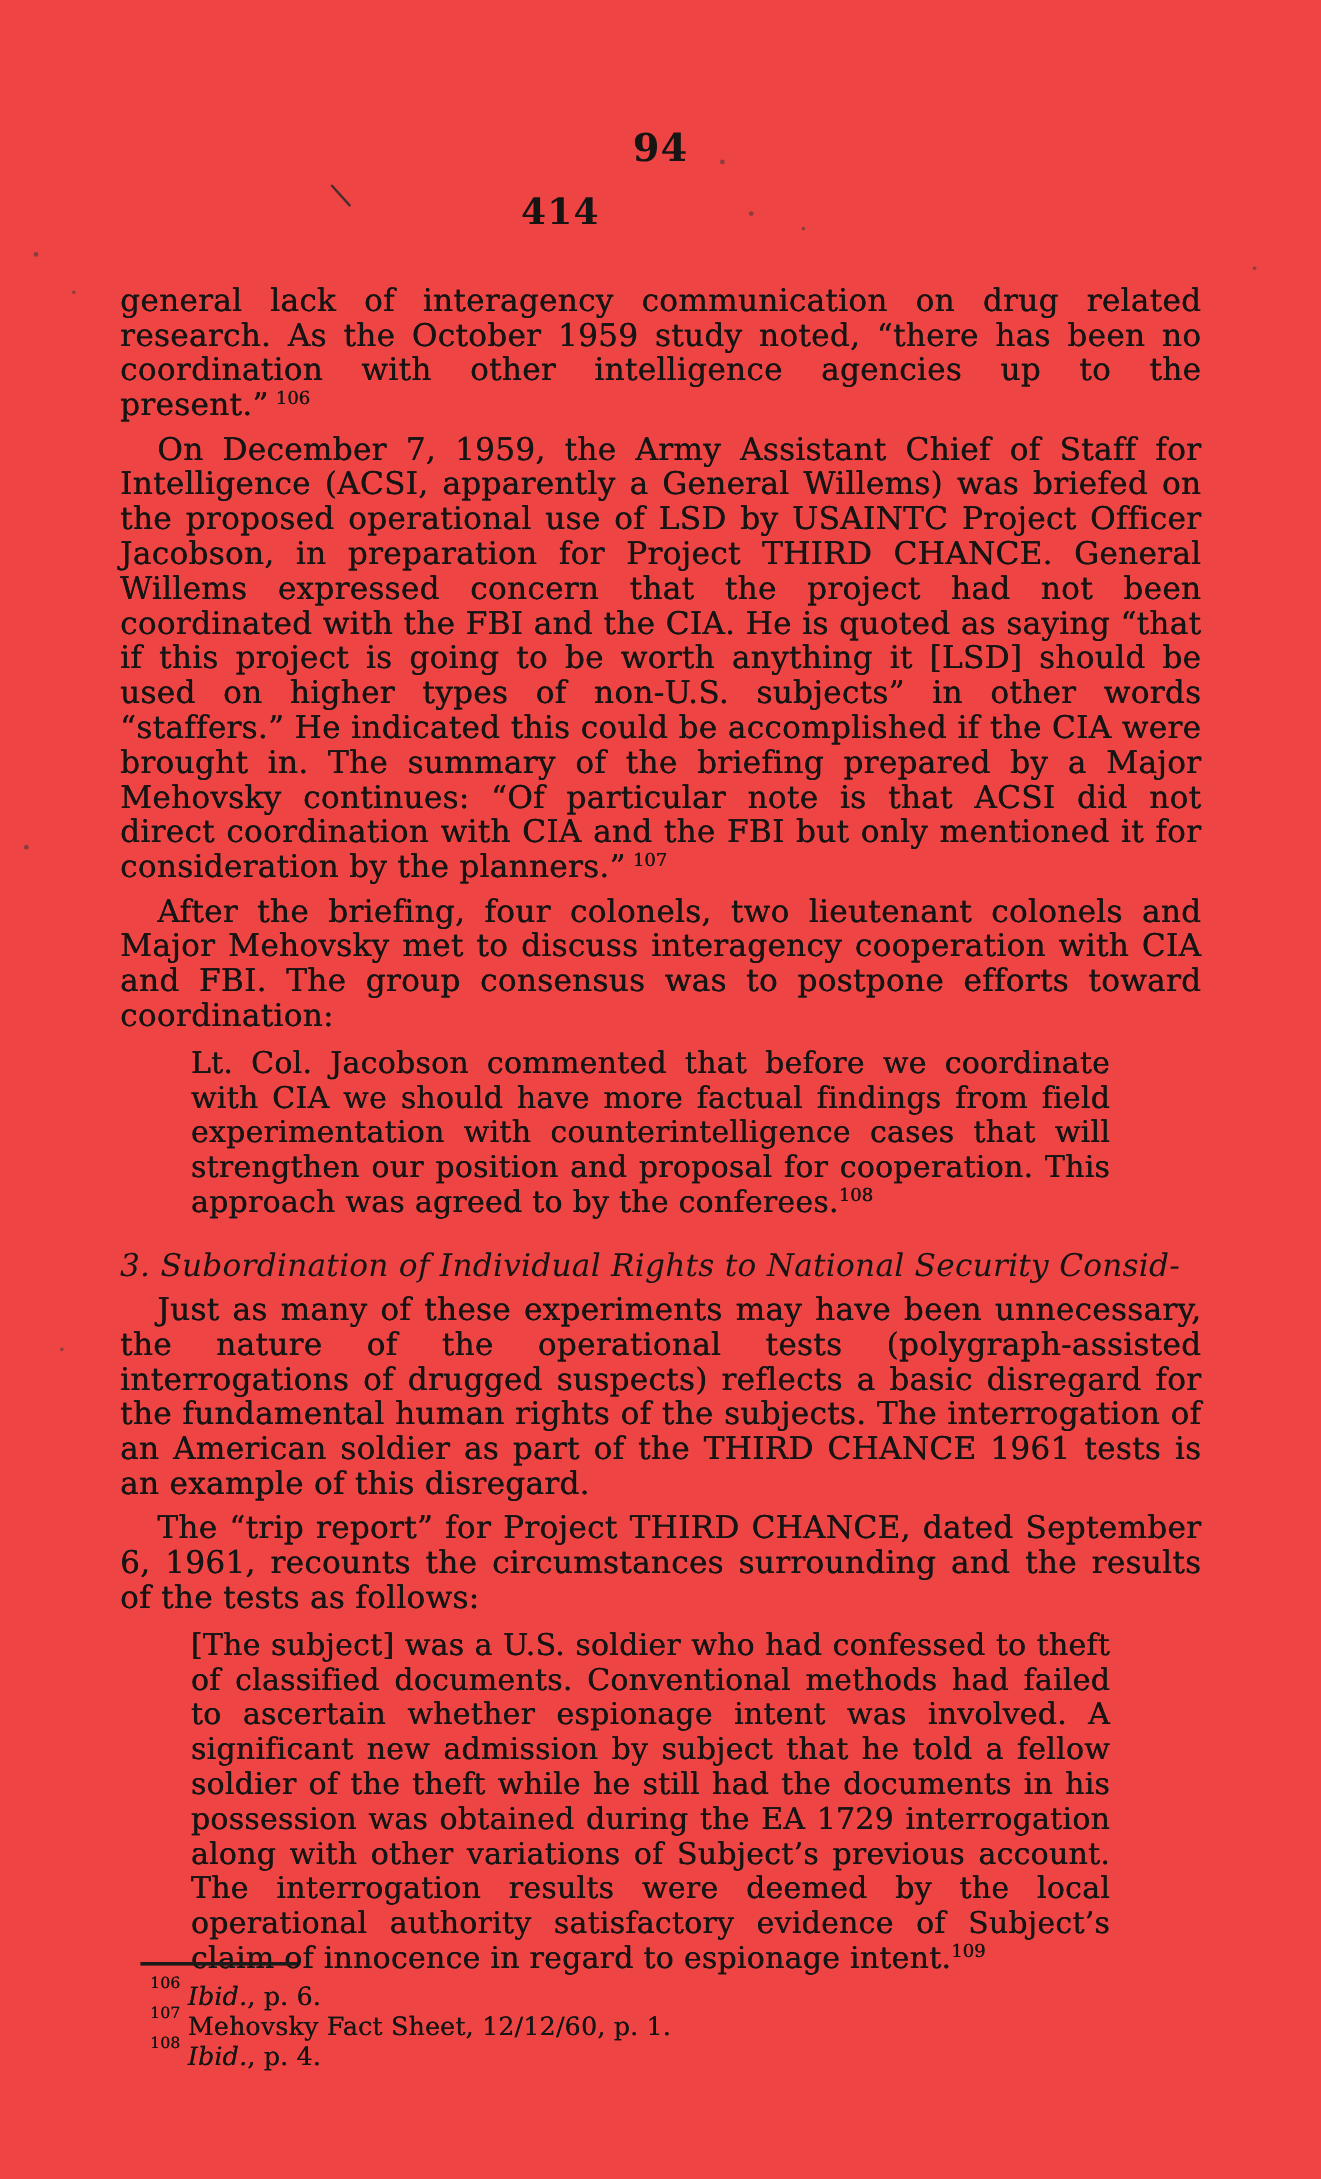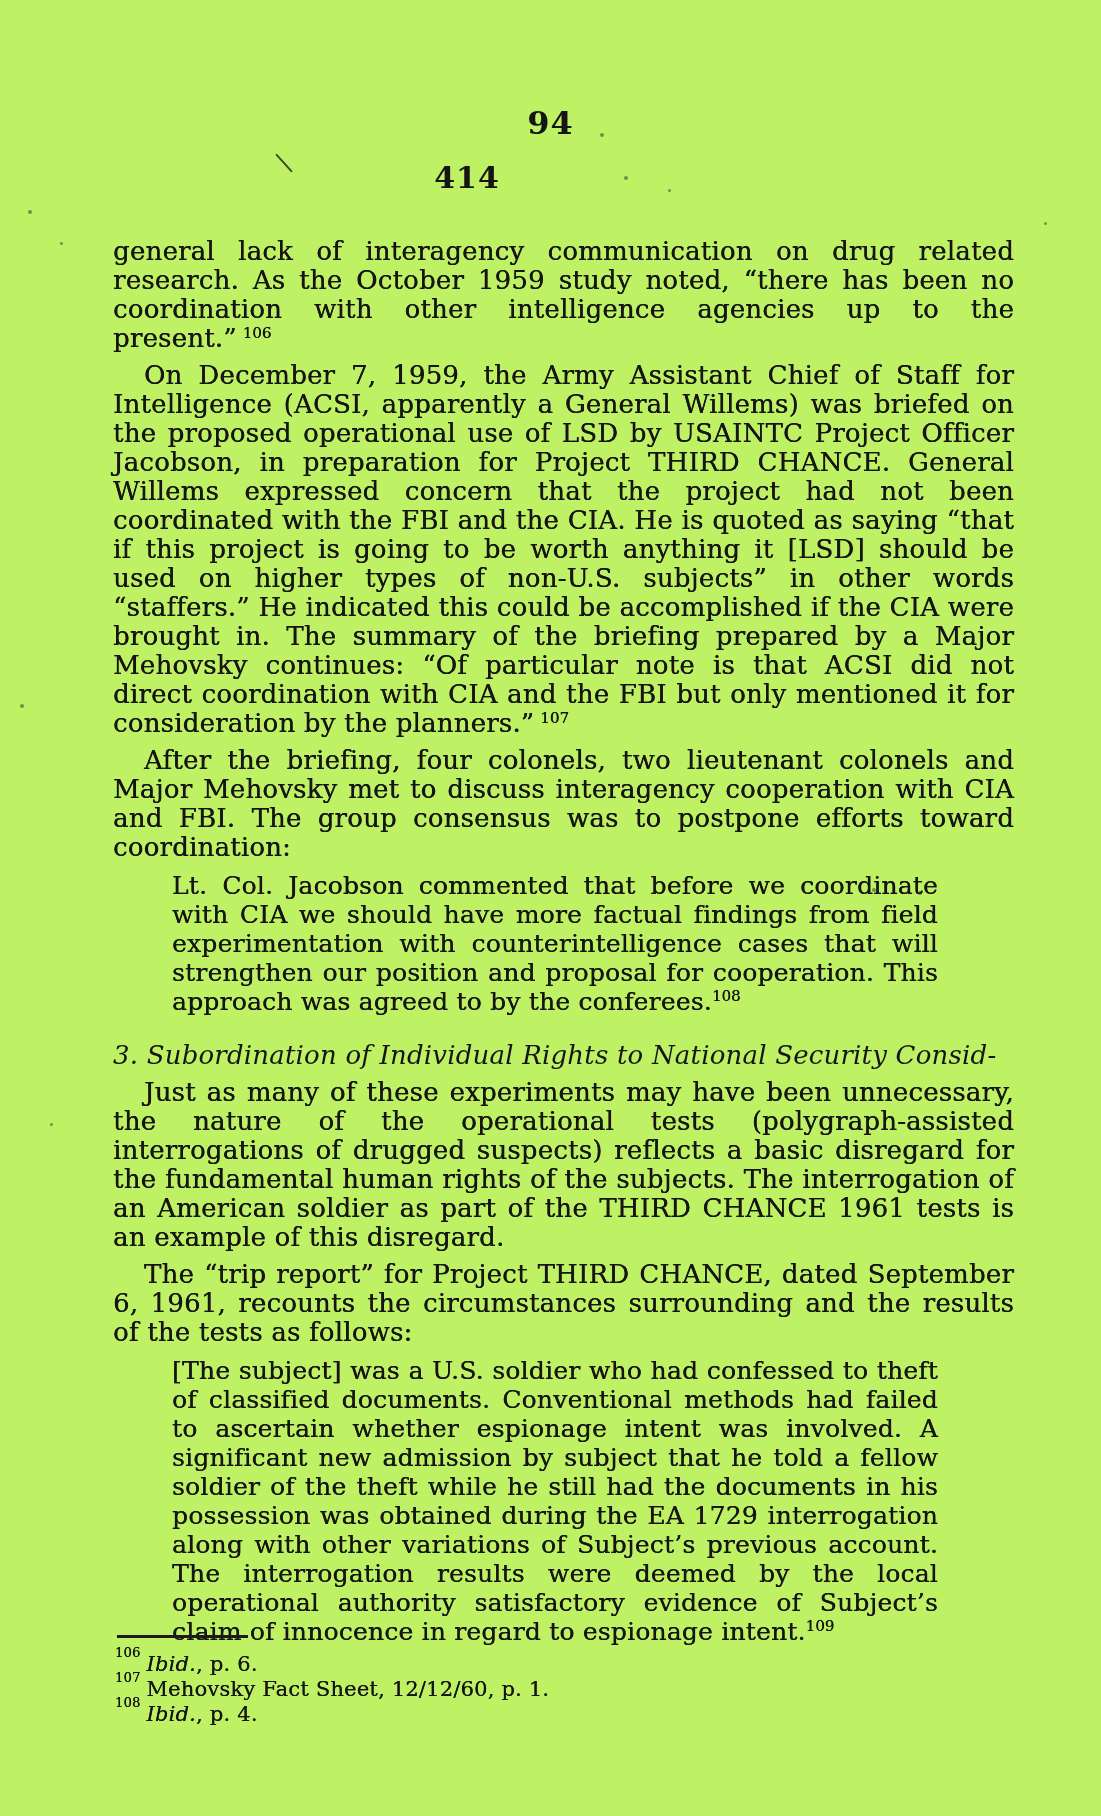--- a/index.html
+++ b/index.html
@@ -1,21 +1,21 @@
 <!DOCTYPE html>
 <html><head>
 <meta charset="utf-8">
 <style>
   html, body { margin: 0; padding: 0; background: #e8e8e6; }
   .page {
     position: relative;
     width: 1101px;
     height: 1816px;
     margin: 0 auto;
-    background: #bef264;
+    background: #ef4444;
     overflow: hidden;
     color: #161514;
     font-family: "DejaVu Serif", serif;
   }
   .pagenum {
     position: absolute;
     top: 104px;
     left: 0;
     width: 1101px;
     text-align: center;
@@ -28,21 +28,21 @@
     top: 160px;
     left: 0;
     width: 934px;
     text-align: center;
     font-size: 30px;
     font-weight: 700;
     letter-spacing: 1px;
   }
   .bodytext {
     position: absolute;
-    left: 113px;
+    left: 100px;
     top: 237px;
     width: 901px;
     font-size: 26px;
     line-height: 29px;
     text-align: justify;
     letter-spacing: 0.2px;
     text-shadow: 0.3px 0 0 currentColor;
   }
   .bodytext p { margin: 0; }
   p.gap { margin-top: 8px; }
@@ -71,21 +71,21 @@
   .fnrule {
     position: absolute;
     left: 117px;
     top: 1635px;
     width: 131px;
     height: 3px;
     background: #1c1b1a;
   }
   .footnotes {
     position: absolute;
-    left: 115px;
+    left: 125px;
     top: 1652px;
     width: 880px;
     font-size: 21px;
     line-height: 25px;
     letter-spacing: 0.2px;
     text-shadow: 0.2px 0 0 currentColor;
   }
   .fn { margin: 0; }
   .fn sup {
     font-size: 13px;

